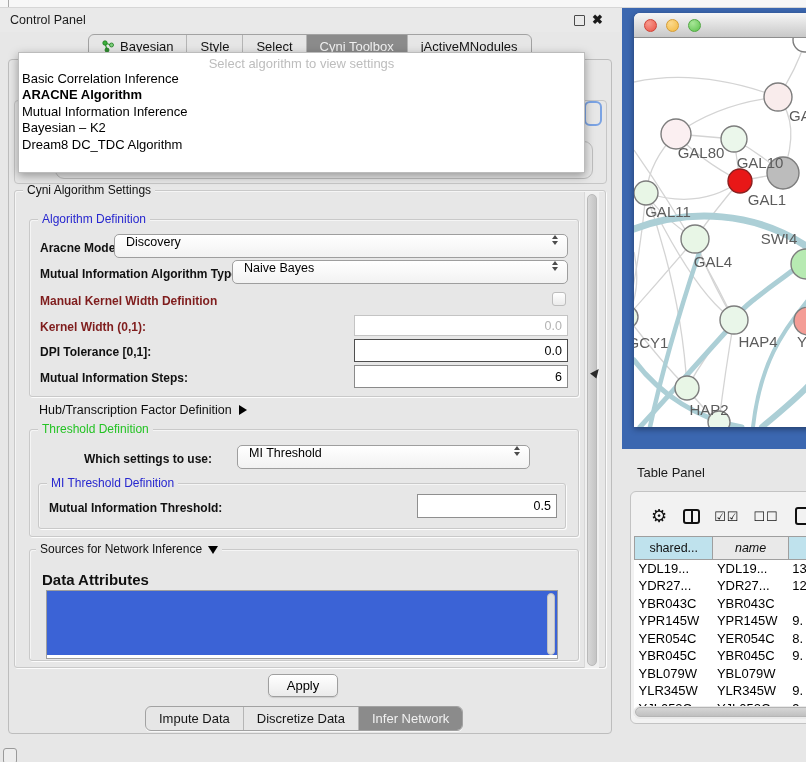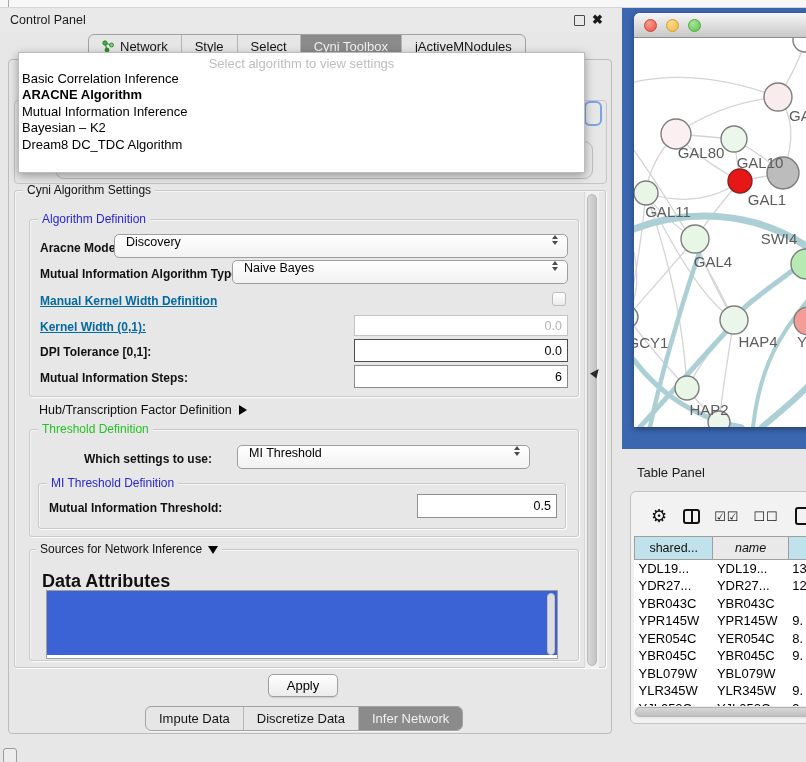--- a/index.html
+++ b/index.html
@@ -44,21 +44,21 @@
 
   
   .group { position:absolute; border:1px solid #c9c9c9; border-radius:3px; box-shadow:1px 1px 0 rgba(255,255,255,.85), inset 1px 1px 0 rgba(255,255,255,.6); }
   .group-title { position:absolute; top:-8px; left:8px; background:#e7e7e7; padding:0 4px; font-size:12px; color:#111; white-space:nowrap; }
   .group-title.blue { color:#2727cf; }
   .group-title.green { color:#24c324; }
 
   .settings-group { left:14px; top:182px; width:592px; height:478px; }
 
   .fieldlabel { position:absolute; font-size:12px; font-weight:bold; color:#111; white-space:nowrap; }
-  .fieldlabel.disabled { color:#0369a1;text-decoration:underline; }
+  .fieldlabel.disabled { color:#7f1d1d; }
 
   .combo { position:absolute; height:24px; background:linear-gradient(#ffffff,#f2f2f2); border:1px solid #9e9e9e; border-radius:5px; display:flex; align-items:flex-start; cursor:pointer; }
   .combo .val { font-size:12.5px; color:#000; padding-left:11px; flex:1; }
   .combo .spin { display:flex; flex-direction:column; align-items:center; margin-right:9px; }
   .combo .spin i { width:0; height:0; border-left:3.5px solid transparent; border-right:3.5px solid transparent; }
   .combo .spin i.up { border-bottom:4.5px solid #4c4c4c; margin-bottom:2px; }
   .combo .spin i.dn { border-top:4.5px solid #4c4c4c; }
 
   .tfield { position:absolute; background:#fff; font-size:12.5px; text-align:right; padding-right:5px; font-family:"Liberation Sans",sans-serif; }
   .checkbox { position:absolute; width:14px; height:14px; border:1px solid #bdbdbd; border-radius:3px; background:linear-gradient(#ffffff,#ebebeb); }
@@ -140,21 +140,21 @@
 
     <div class="seg-bar cp-tabs">
       <div class="seg">
         <svg class="tabicon" width="13" height="13" viewBox="0 0 13 13">
           <line x1="3" y1="3" x2="9" y2="5" stroke="#2fa12f" stroke-width="1.2"></line>
           <line x1="3" y1="3" x2="5" y2="10" stroke="#2fa12f" stroke-width="1.2"></line>
           <circle cx="3" cy="3" r="2.2" fill="#3db03d" stroke="#1e7a1e" stroke-width="0.8"></circle>
           <circle cx="9.5" cy="5" r="2" fill="#7dd07d" stroke="#1e7a1e" stroke-width="0.8"></circle>
           <circle cx="5" cy="10" r="2" fill="#2f8f2f" stroke="#1e7a1e" stroke-width="0.8"></circle>
         </svg>
-        <span>Network</span>
+        <span>Bayesian</span>
       </div>
       <div class="seg">
           <span>Style</span>
         </div>
       <div class="seg">
           <span>Select</span>
         </div>
       <div class="seg selected">
           <span>Cyni Toolbox</span>
         </div>
@@ -229,21 +229,21 @@
           <span class="group-title blue">MI Threshold Definition</span>
           <span class="fieldlabel" style="left:10px; top:17px;">Mutual Information Threshold:</span>
           <input class="tfield" readonly="" style="left: 378px; top: 10px; width: 140px; height: 24px; border: 1px solid rgb(143, 143, 143); color: rgb(0, 0, 0);" value="0.5">
         </div>
       </div>
 
       <div class="group" style="left:14px; top:358px; width:550px; height:112px;">
         <span class="group-title" style="left:6px;">
           <span>Sources for Network Inference</span><span class="tri-down"></span>
         </span>
-        <span class="fieldlabel" style="left:12px; top:21px; font-size:18px;">Data Attributes</span>
+        <span class="fieldlabel" style="left:12px; top:21px; font-size:15px;">Data Attributes</span>
         <div class="attr-list">
           <div>
               <div class="attr-item"></div>
               <div class="attr-item"></div>
               <div class="attr-item"></div>
               <div class="attr-item"></div>
             </div>
           <div class="list-vscroll"></div>
         </div>
       </div>

